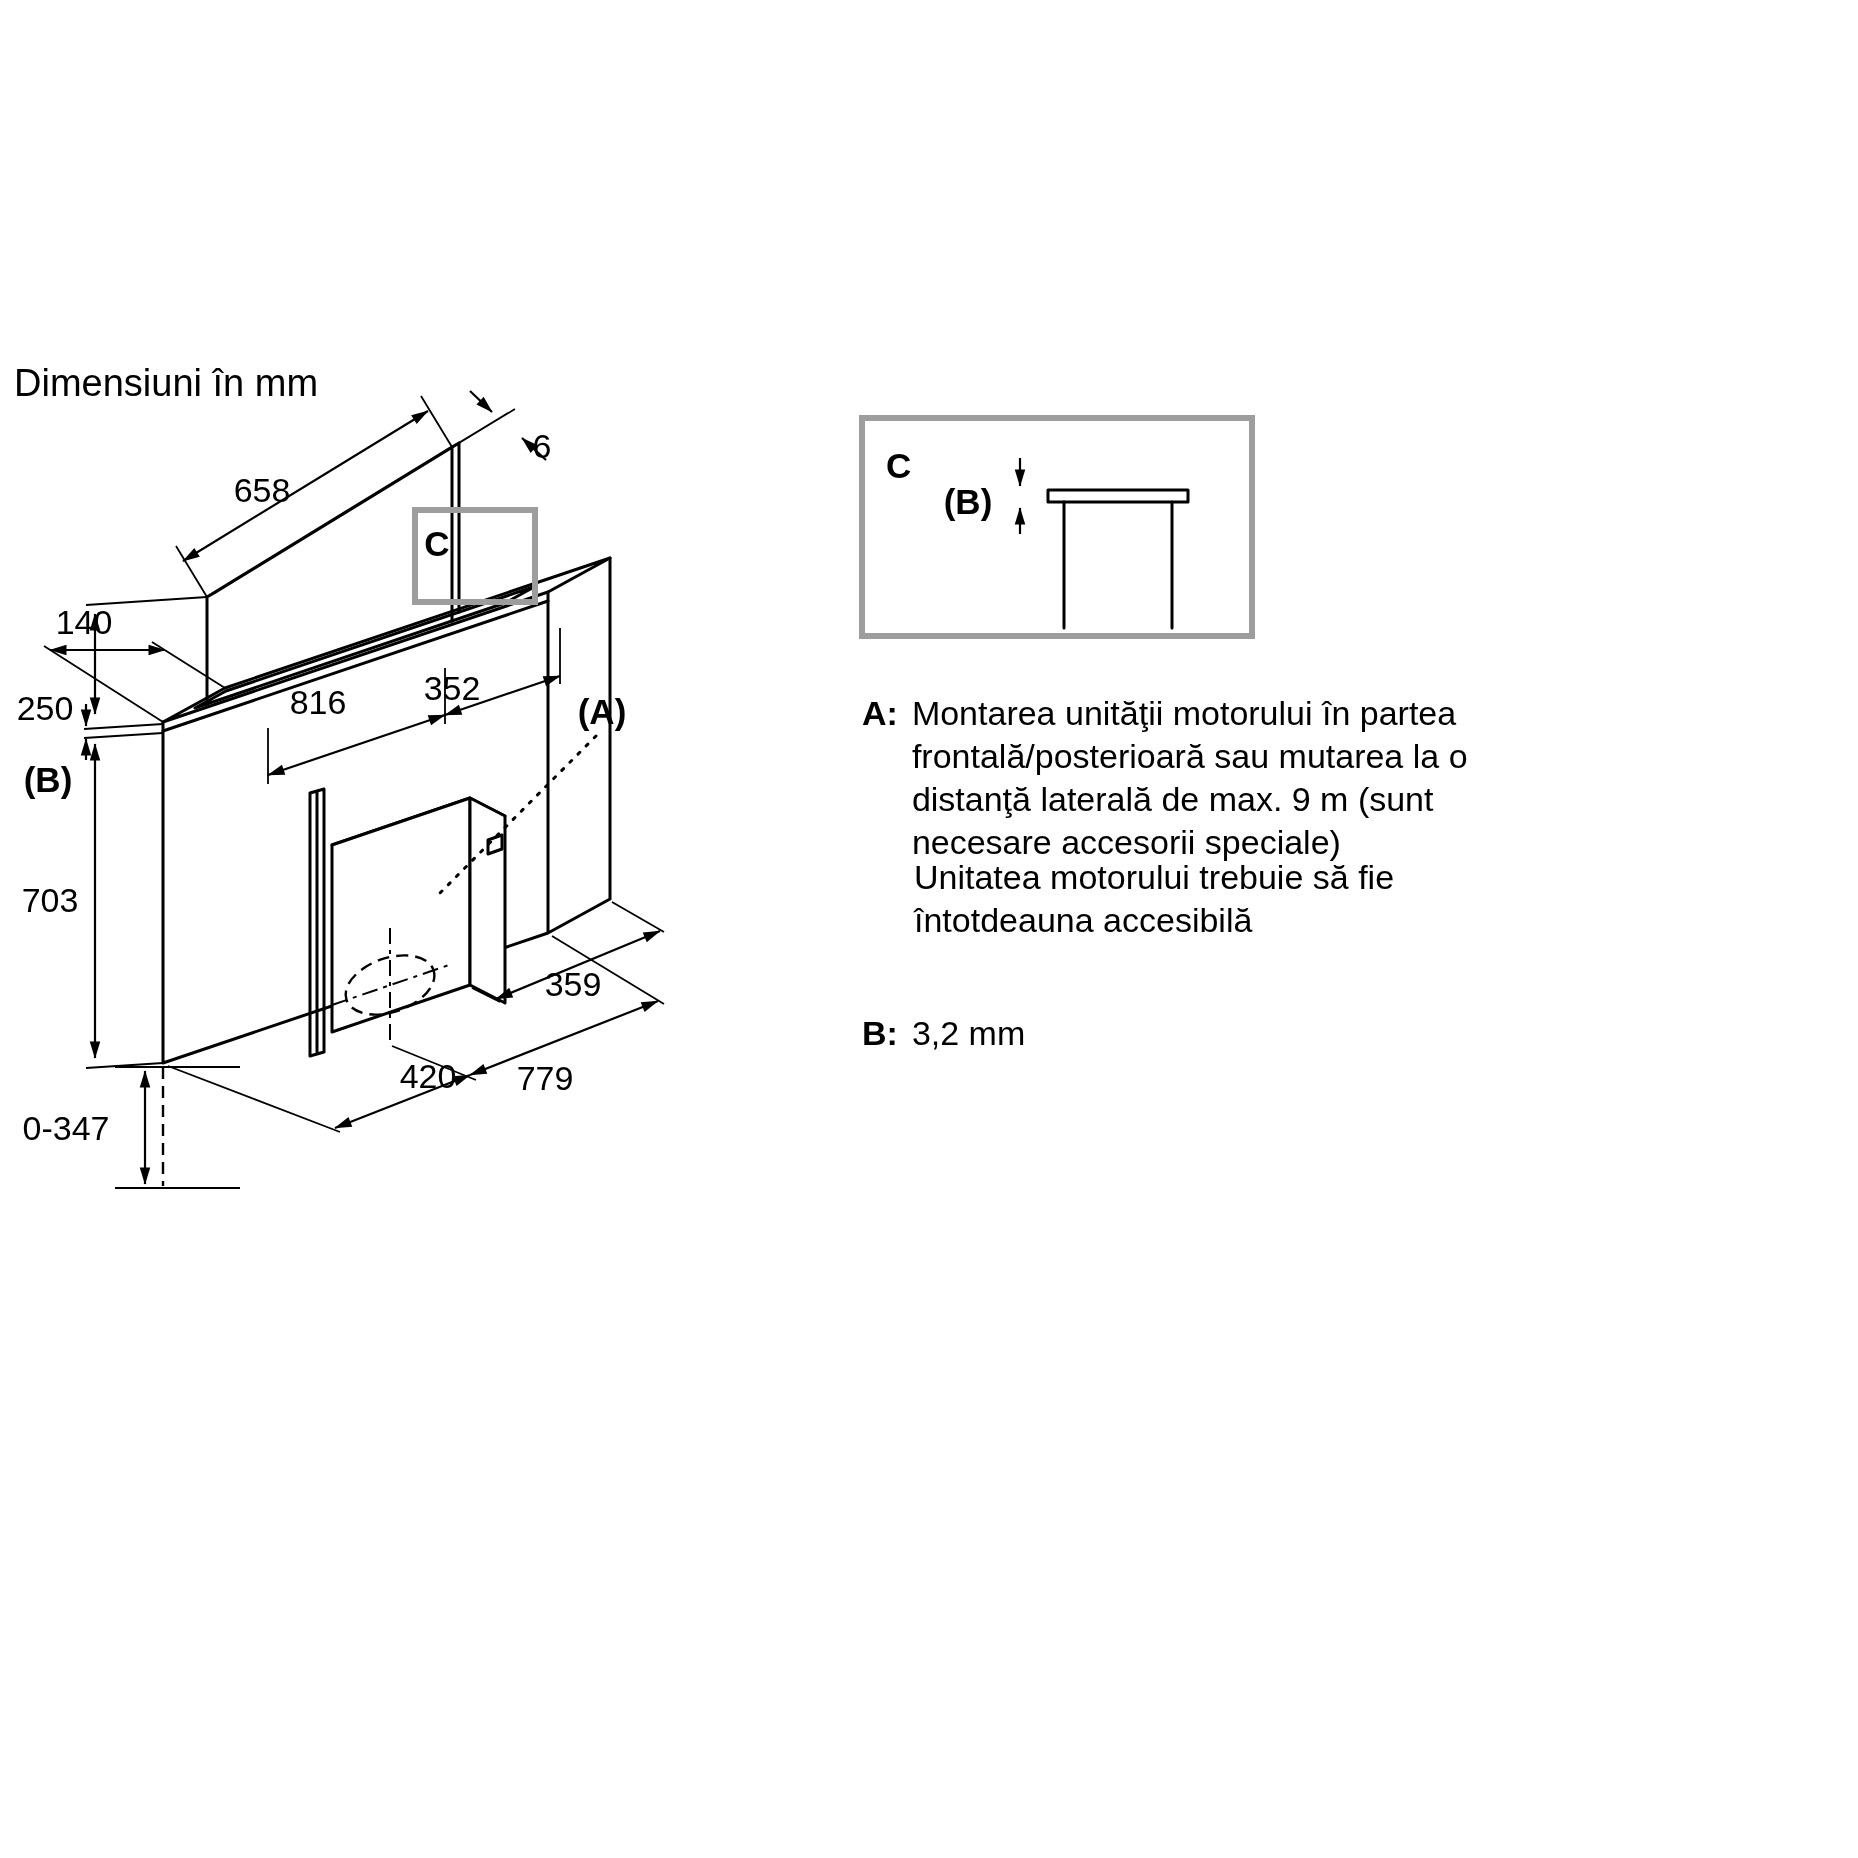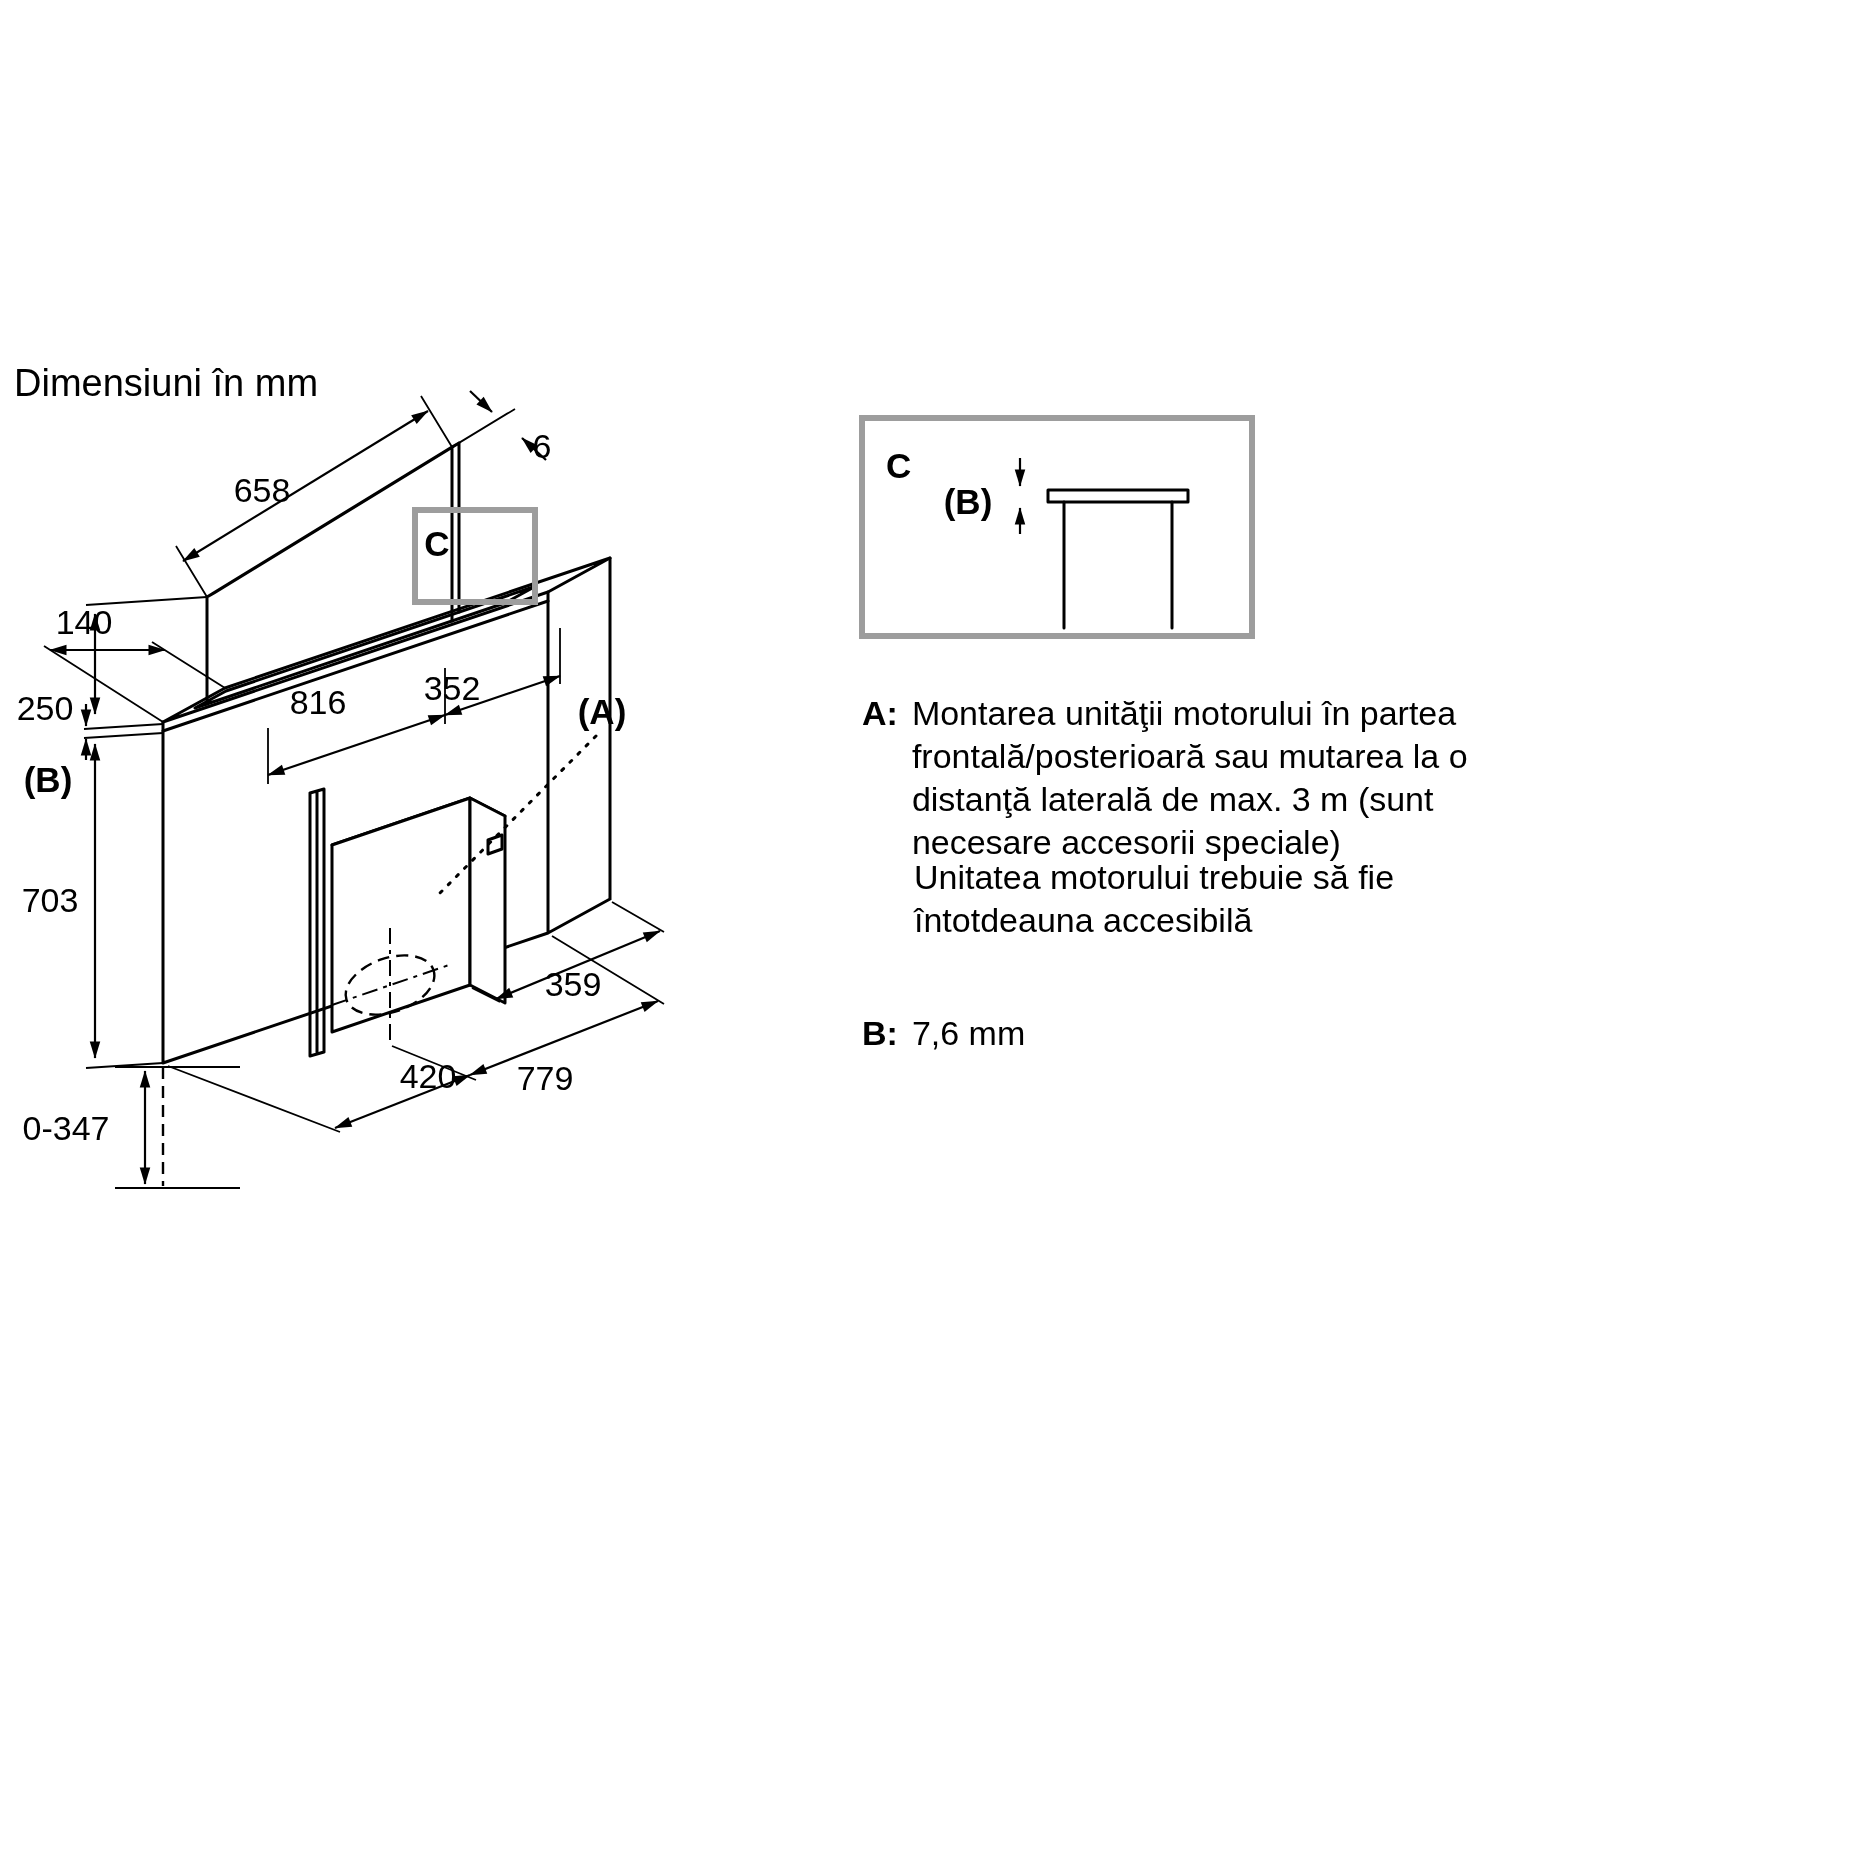--- a/index.html
+++ b/index.html
@@ -131,25 +131,25 @@
       <path class="dim" d="M1020,534 L1020,508" marker-end="url(#arr)"></path>
       <rect class="lnf" x="1048" y="490" width="140" height="12" stroke-width="2.6"></rect>
       <path class="ln" d="M1064,502 L1064,628 M1172,502 L1172,628"></path>
     </g>
   </svg>
 
   <div class="notes" style="left:862px; top:692px; display:flex; gap:14px; width:780px;">
     <span class="note-label">A:</span>
     <div class="pre">Montarea unităţii motorului în partea
 frontală/posterioară sau mutarea la o
-distanţă laterală de max. 3 m (sunt
+distanţă laterală de max. 9 m (sunt
 necesare accesorii speciale)</div>
   </div>
 
   <div class="notes pre" style="left:914px; top:856px; width:760px;">Unitatea motorului trebuie să fie
 întotdeauna accesibilă</div>
 
   <div class="notes" style="left:862px; top:1012px; display:flex; gap:14px;">
     <span class="note-label">B:</span>
-    <span>7,6 mm</span>
+    <span>3,2 mm</span>
   </div>
 
 </div>
 
 </body></html>

